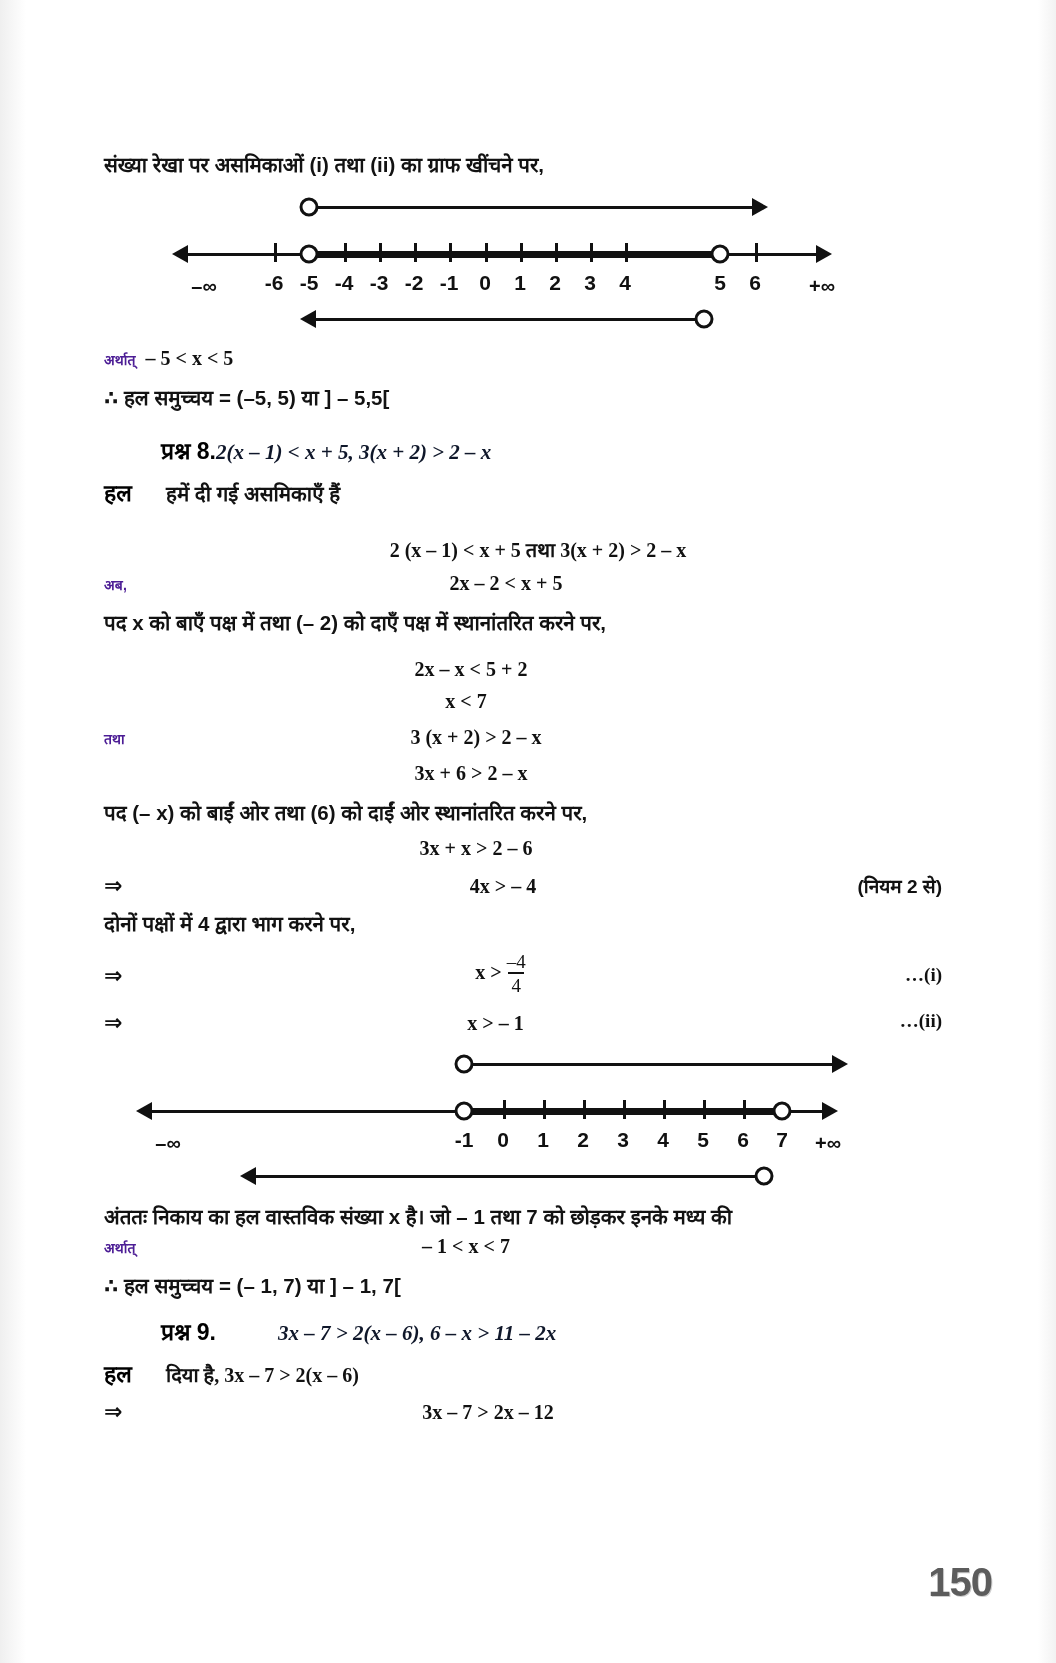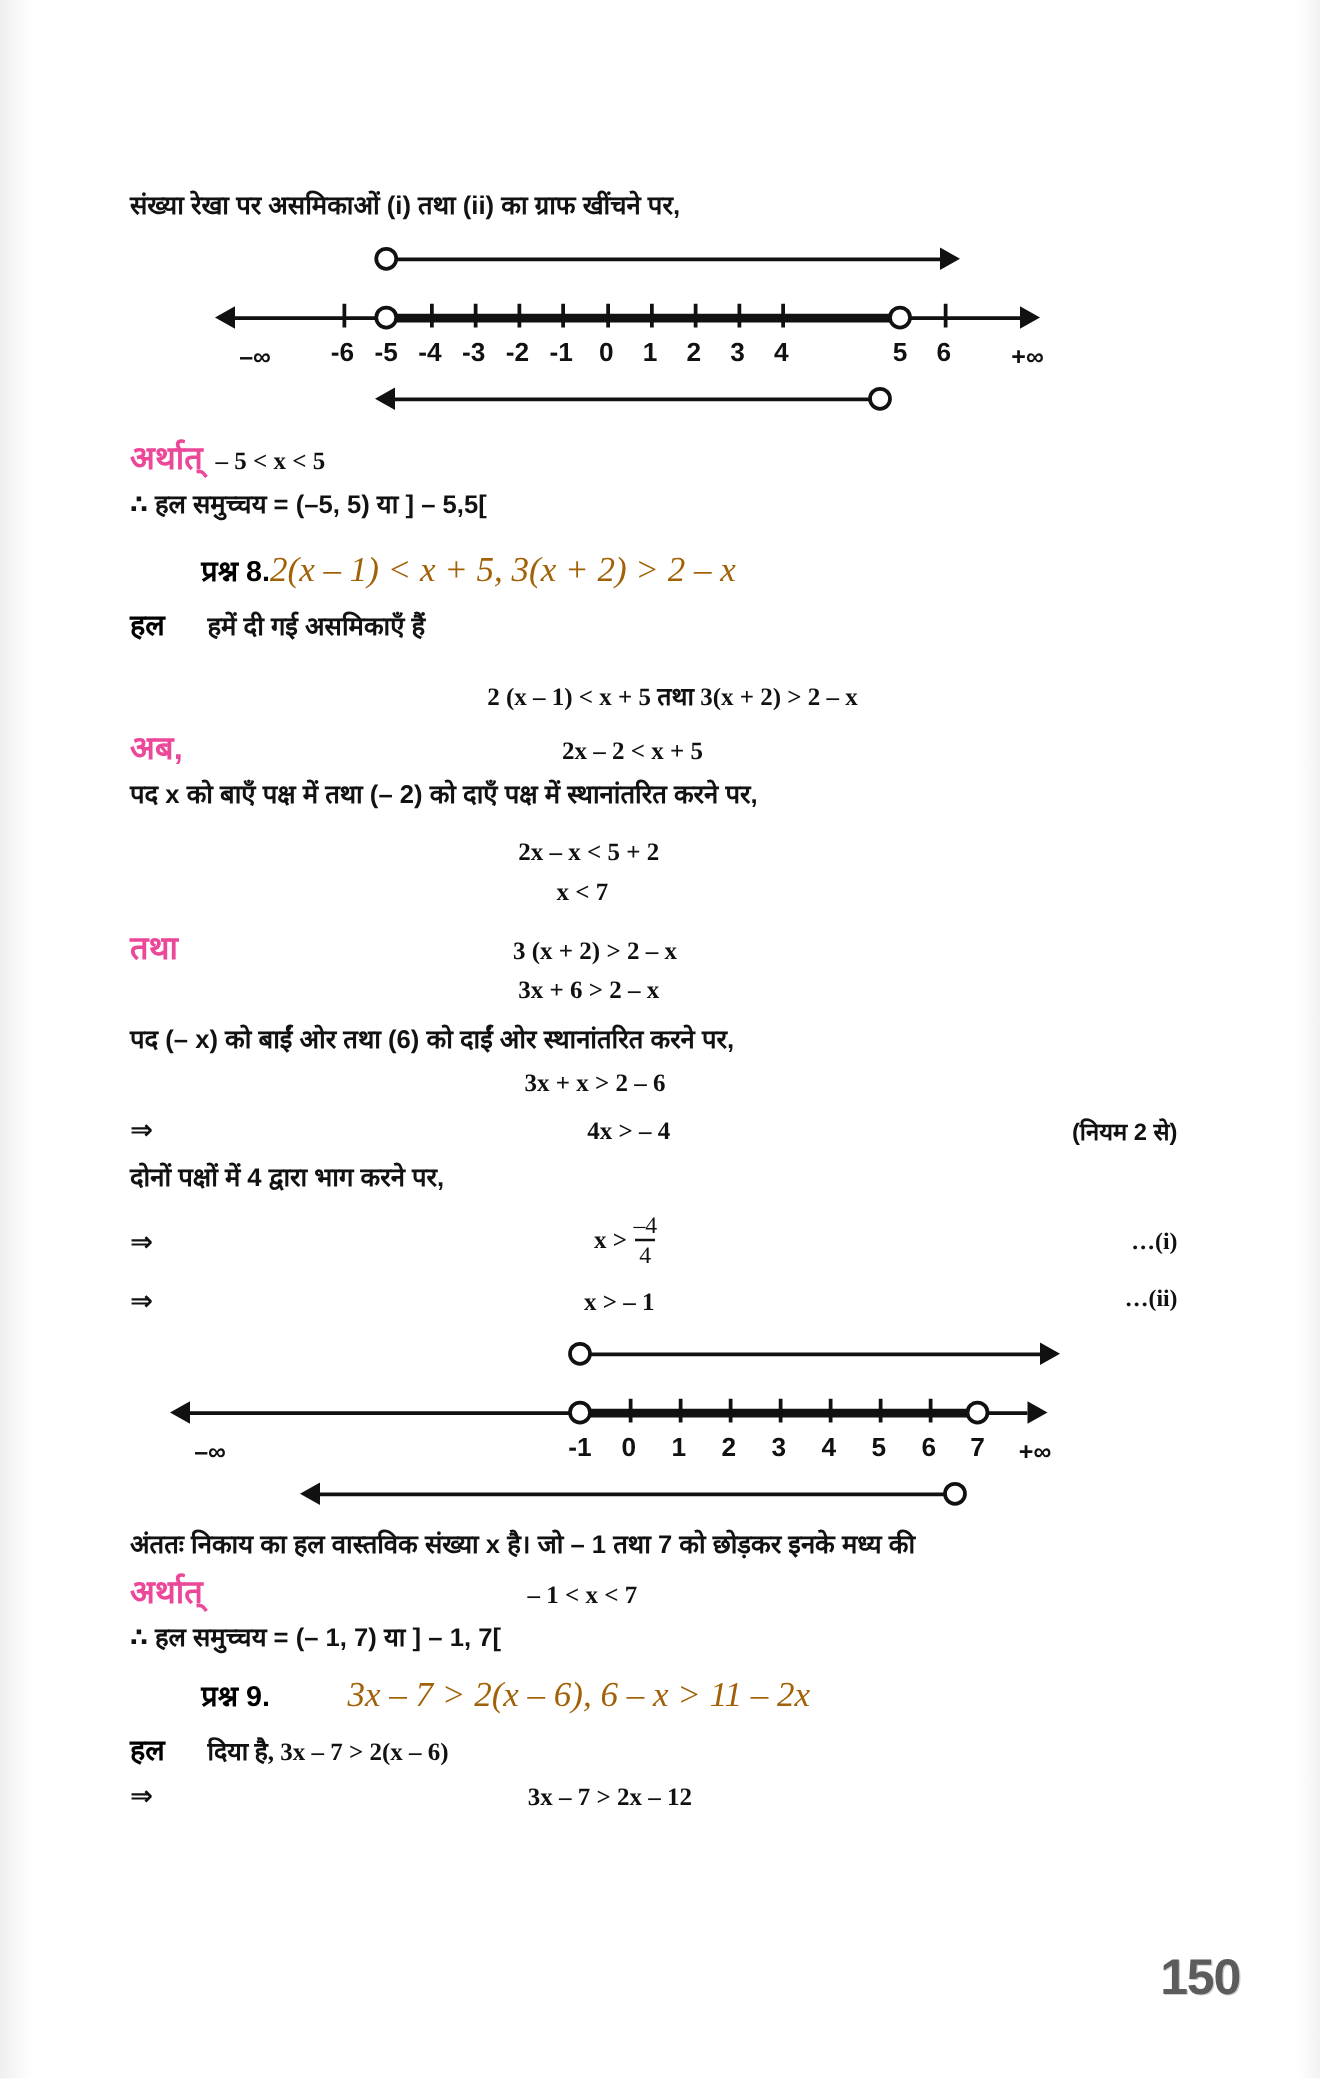--- a/index.html
+++ b/index.html
@@ -44,23 +44,23 @@
   
   .row {
     position: relative;
     display: flex;
     align-items: baseline;
     margin: 0 0 6px 0;
     min-height: 30px;
   }
   .hi {
     font-family: "Liberation Sans", "DejaVu Sans", sans-serif;
-    font-size: 26px;
+    font-size: 14px;
     letter-spacing: .1px;
-    color: #ec4899;
+    color: #4c1d95;
     font-weight: 600;
   }
   .body-line {
     font-family: "Liberation Sans", "DejaVu Sans", sans-serif;
     font-size: 20.5px;
     font-weight: 600;
     line-height: 1.5;
     color: #121212;
     margin-bottom: 12px;
   }
@@ -111,24 +111,24 @@
   .qhead .qlabel {
     font-family: "Liberation Sans", "DejaVu Sans", sans-serif;
     font-size: 23px;
     font-weight: bold;
     width: 112px;
     flex: 0 0 auto;
     color: #000;
   }
   .qhead .qbody {
     font-family: "Liberation Serif", "DejaVu Serif", serif;
-    font-size: 28px;
-    font-weight: normal;
+    font-size: 21px;
+    font-weight: bold;
     font-style: italic;
-    color: #a16207;
+    color: #0f172a;
   }
   .solhead {
     display: flex;
     align-items: baseline;
     margin: 6px 0 10px 0;
   }
   .solhead .slabel {
     font-family: "Liberation Sans", "DejaVu Sans", sans-serif;
     font-size: 23px;
     font-weight: bold;

